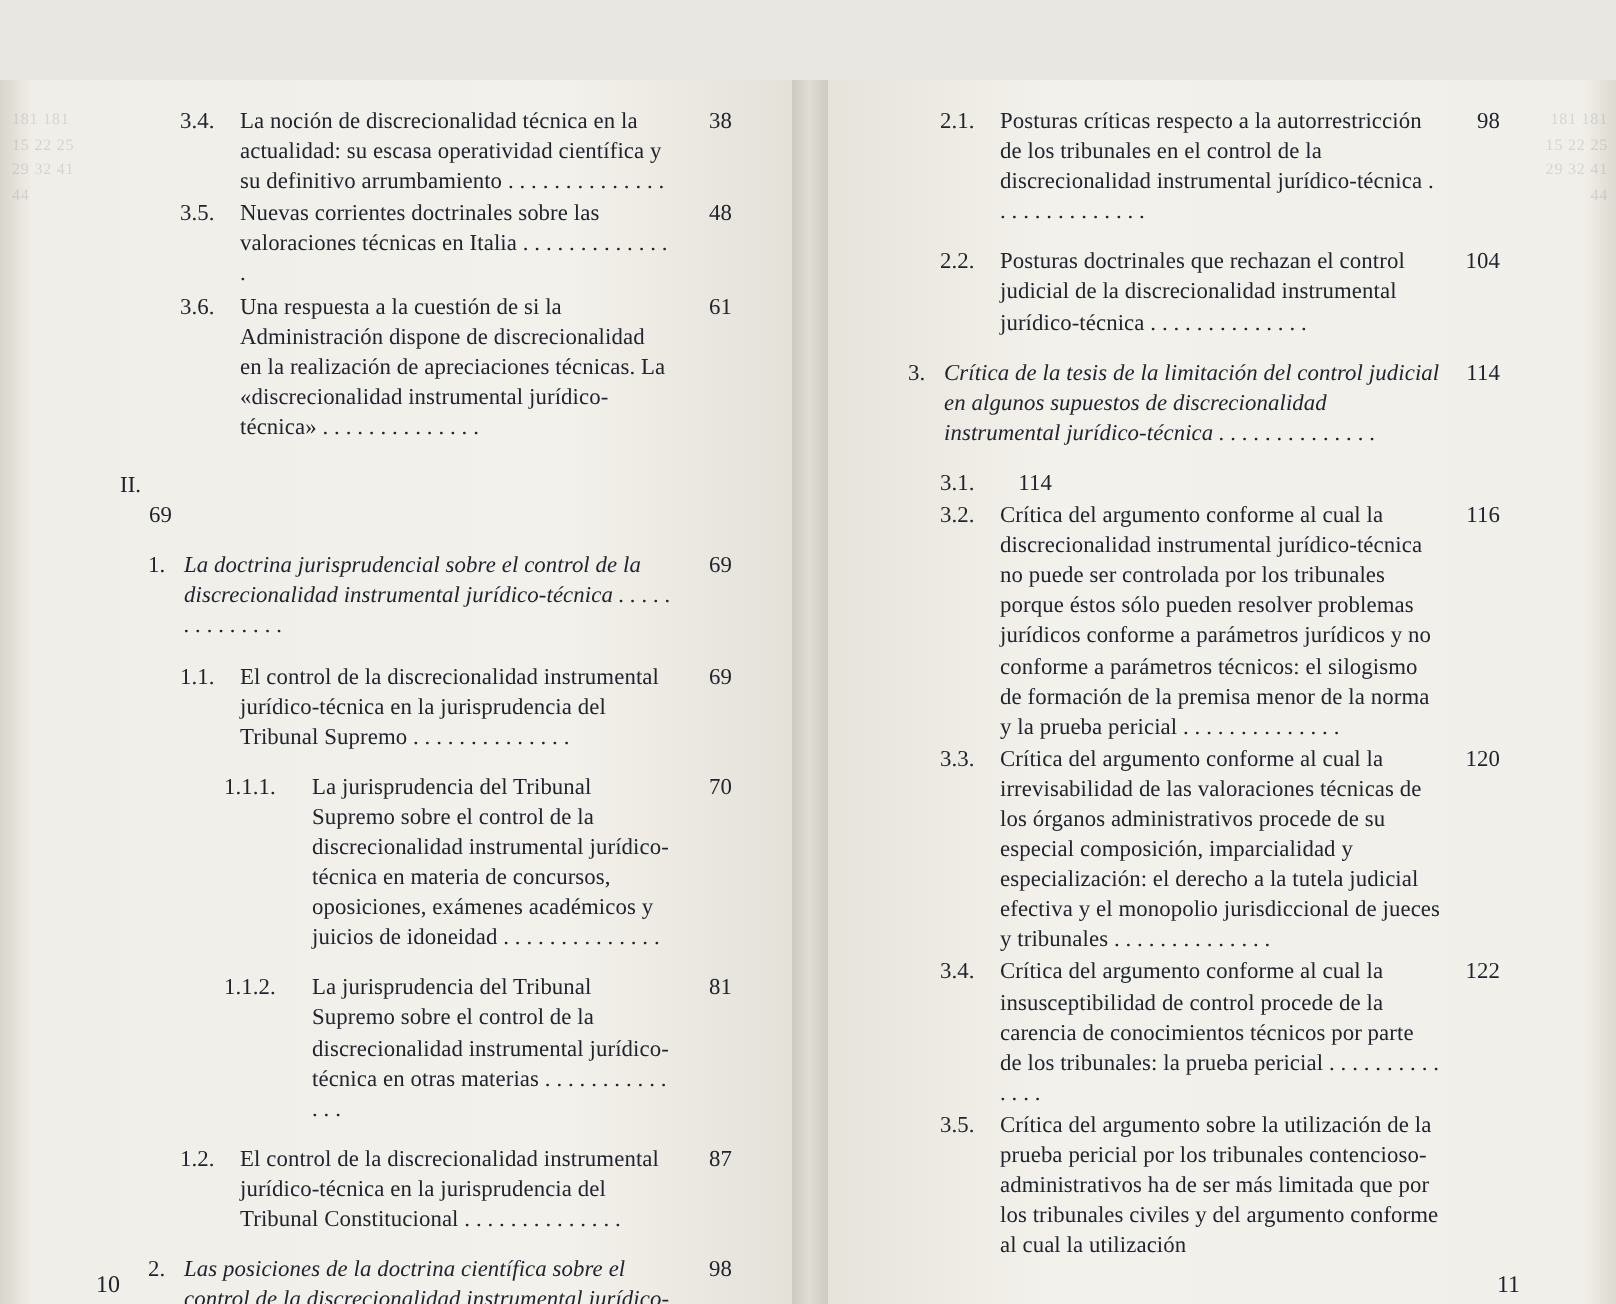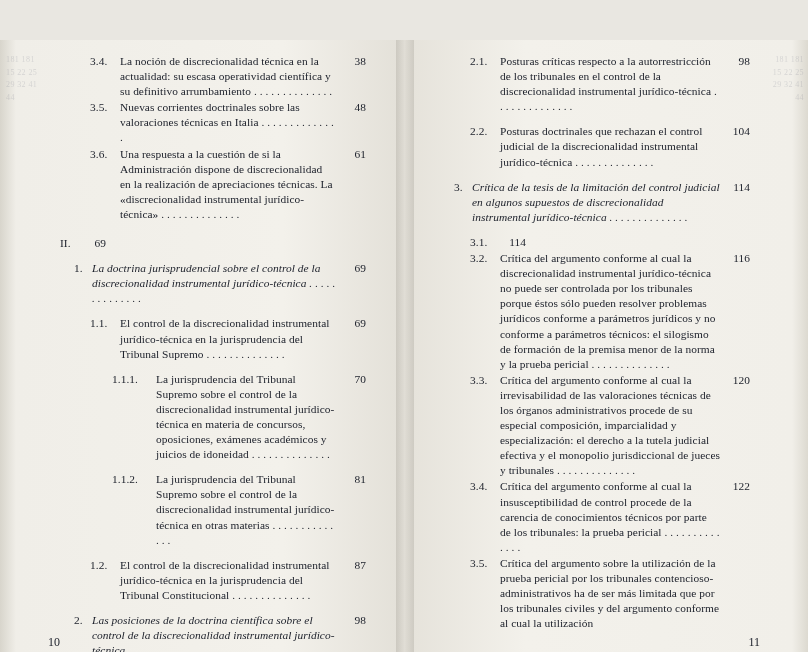--- a/index.html
+++ b/index.html
@@ -81,21 +81,21 @@
   .smallcaps {
     font-variant: small-caps;
     letter-spacing: 0.35px;
   }
   
   .lvl-roman  .num { width: 20px; }
   .lvl-1      .num { width: 18px; }
   .lvl-2      .num { width: 30px; }
   .lvl-3      .num { width: 44px; }
 
-  .lvl-roman { margin-left: 0px; }
+  .lvl-roman { margin-left: 0px; flex-direction: column; }
   .lvl-1     { margin-left: 14px; }
   .lvl-2     { margin-left: 30px; }
   .lvl-3     { margin-left: 52px; }
 
   .spacer-s { height: 9px; }
   .spacer-m { height: 13px; }
 
   .folio {
     position: absolute;
     bottom: 42px;

